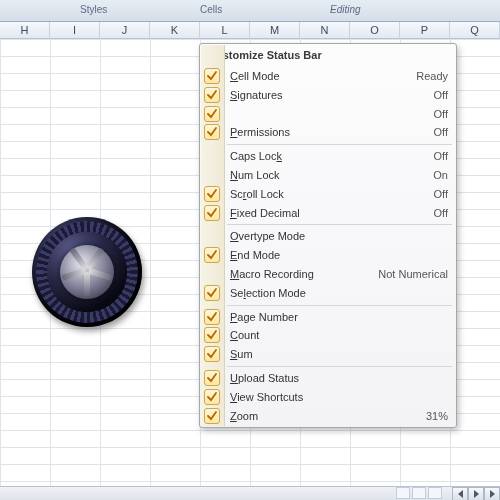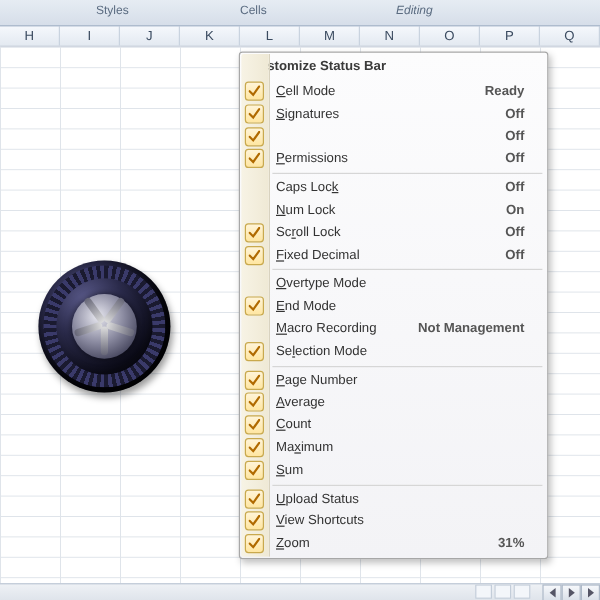--- a/index.html
+++ b/index.html
@@ -31,21 +31,21 @@
   
   .menu{position:absolute;top:43px;left:199px;width:258px;
     background:linear-gradient(#fcfcfd,#f3f3f6);border:1px solid #a7a7a7;
     box-shadow:2px 3px 6px rgba(0,0,0,.25);border-radius:3px;padding:1px 0 2px;z-index:5;}
   .menu-title{padding:4px 8px 6px 8px;font-weight:bold;color:#3a3a3a;font-size:11px;}
   .gutter{position:absolute;left:1px;top:1px;bottom:1px;width:24px;
     background:linear-gradient(to right,#f7f3e5,#efe9d5);border-right:1px solid #d8d2bf;border-radius:2px 0 0 2px;}
   .menu ul{list-style:none;position:relative;}
   .menu li{position:relative;height:18.8px;line-height:18.8px;padding-left:30px;padding-right:4px;white-space:nowrap;cursor:default;}
   .menu li .lbl u{text-decoration:underline;}
-  .menu li .status{position:absolute;right:19px;color:#555;font-weight:bold;}
+  .menu li .status{position:absolute;right:8px;color:#555;}
   .menu li.sep{height:5px;padding:0;}
   .menu li.sep::after{content:"";position:absolute;left:27px;right:4px;top:2px;height:1px;background:#d6d6d6;}
   .chk{position:absolute;left:4px;top:1px;width:16px;height:16px;border:1px solid #c9a94d;border-radius:3px;
     background:linear-gradient(#fff4d8,#ffe6a1);display:flex;align-items:center;justify-content:center;}
   .chk svg{width:10px;height:10px;}
   .highlight-box{position:absolute;border:2px solid #d40000;pointer-events:none;}
   
   .hscroll{position:absolute;left:0;right:0;bottom:0;height:14px;background:linear-gradient(#eef1f5,#dfe4eb);border-top:1px solid #b7c3d2;}
   .hscroll .btn{position:absolute;top:0;width:16px;height:14px;background:linear-gradient(#f6f8fb,#dbe1ea);border:1px solid #aeb9c8;display:flex;align-items:center;justify-content:center;}
   .hscroll .btn.l{right:32px;} .hscroll .btn.r{right:16px;} .hscroll .btn.end{right:0;}
@@ -127,47 +127,37 @@
             <path d="M1 5 L4 8 L9 1" stroke="#b06a00" stroke-width="1.8" fill="none" stroke-linecap="round"></path>
           </svg>
         </span><span class="lbl"><u>F</u>ixed Decimal</span><span class="status">Off</span></li>
       <li class="sep"></li>
       <li><span class="lbl"><u>O</u>vertype Mode</span></li>
       <li><span class="chk">
           <svg viewBox="0 0 10 10">
             <path d="M1 5 L4 8 L9 1" stroke="#b06a00" stroke-width="1.8" fill="none" stroke-linecap="round"></path>
           </svg>
         </span><span class="lbl"><u>E</u>nd Mode</span></li>
-      <li><span class="lbl"><u>M</u>acro Recording</span><span class="status">Not Management</span></li>
+      <li><span class="lbl"><u>M</u>acro Recording</span><span class="status">Not Numerical</span></li>
       <li><span class="chk">
           <svg viewBox="0 0 10 10">
             <path d="M1 5 L4 8 L9 1" stroke="#b06a00" stroke-width="1.8" fill="none" stroke-linecap="round"></path>
           </svg>
         </span><span class="lbl">Se<u>l</u>ection Mode</span></li>
       <li class="sep"></li>
       <li><span class="chk">
           <svg viewBox="0 0 10 10">
             <path d="M1 5 L4 8 L9 1" stroke="#b06a00" stroke-width="1.8" fill="none" stroke-linecap="round"></path>
           </svg>
         </span><span class="lbl"><u>P</u>age Number</span></li>
       <li><span class="chk">
           <svg viewBox="0 0 10 10">
             <path d="M1 5 L4 8 L9 1" stroke="#b06a00" stroke-width="1.8" fill="none" stroke-linecap="round"></path>
           </svg>
-        </span><span class="lbl"><u>A</u>verage</span></li>
-      <li><span class="chk">
-          <svg viewBox="0 0 10 10">
-            <path d="M1 5 L4 8 L9 1" stroke="#b06a00" stroke-width="1.8" fill="none" stroke-linecap="round"></path>
-          </svg>
         </span><span class="lbl"><u>C</u>ount</span></li>
-      <li><span class="chk">
-          <svg viewBox="0 0 10 10">
-            <path d="M1 5 L4 8 L9 1" stroke="#b06a00" stroke-width="1.8" fill="none" stroke-linecap="round"></path>
-          </svg>
-        </span><span class="lbl">Ma<u>x</u>imum</span></li>
       <li><span class="chk">
           <svg viewBox="0 0 10 10">
             <path d="M1 5 L4 8 L9 1" stroke="#b06a00" stroke-width="1.8" fill="none" stroke-linecap="round"></path>
           </svg>
         </span><span class="lbl"><u>S</u>um</span></li>
       <li class="sep"></li>
       <li><span class="chk">
           <svg viewBox="0 0 10 10">
             <path d="M1 5 L4 8 L9 1" stroke="#b06a00" stroke-width="1.8" fill="none" stroke-linecap="round"></path>
           </svg>

